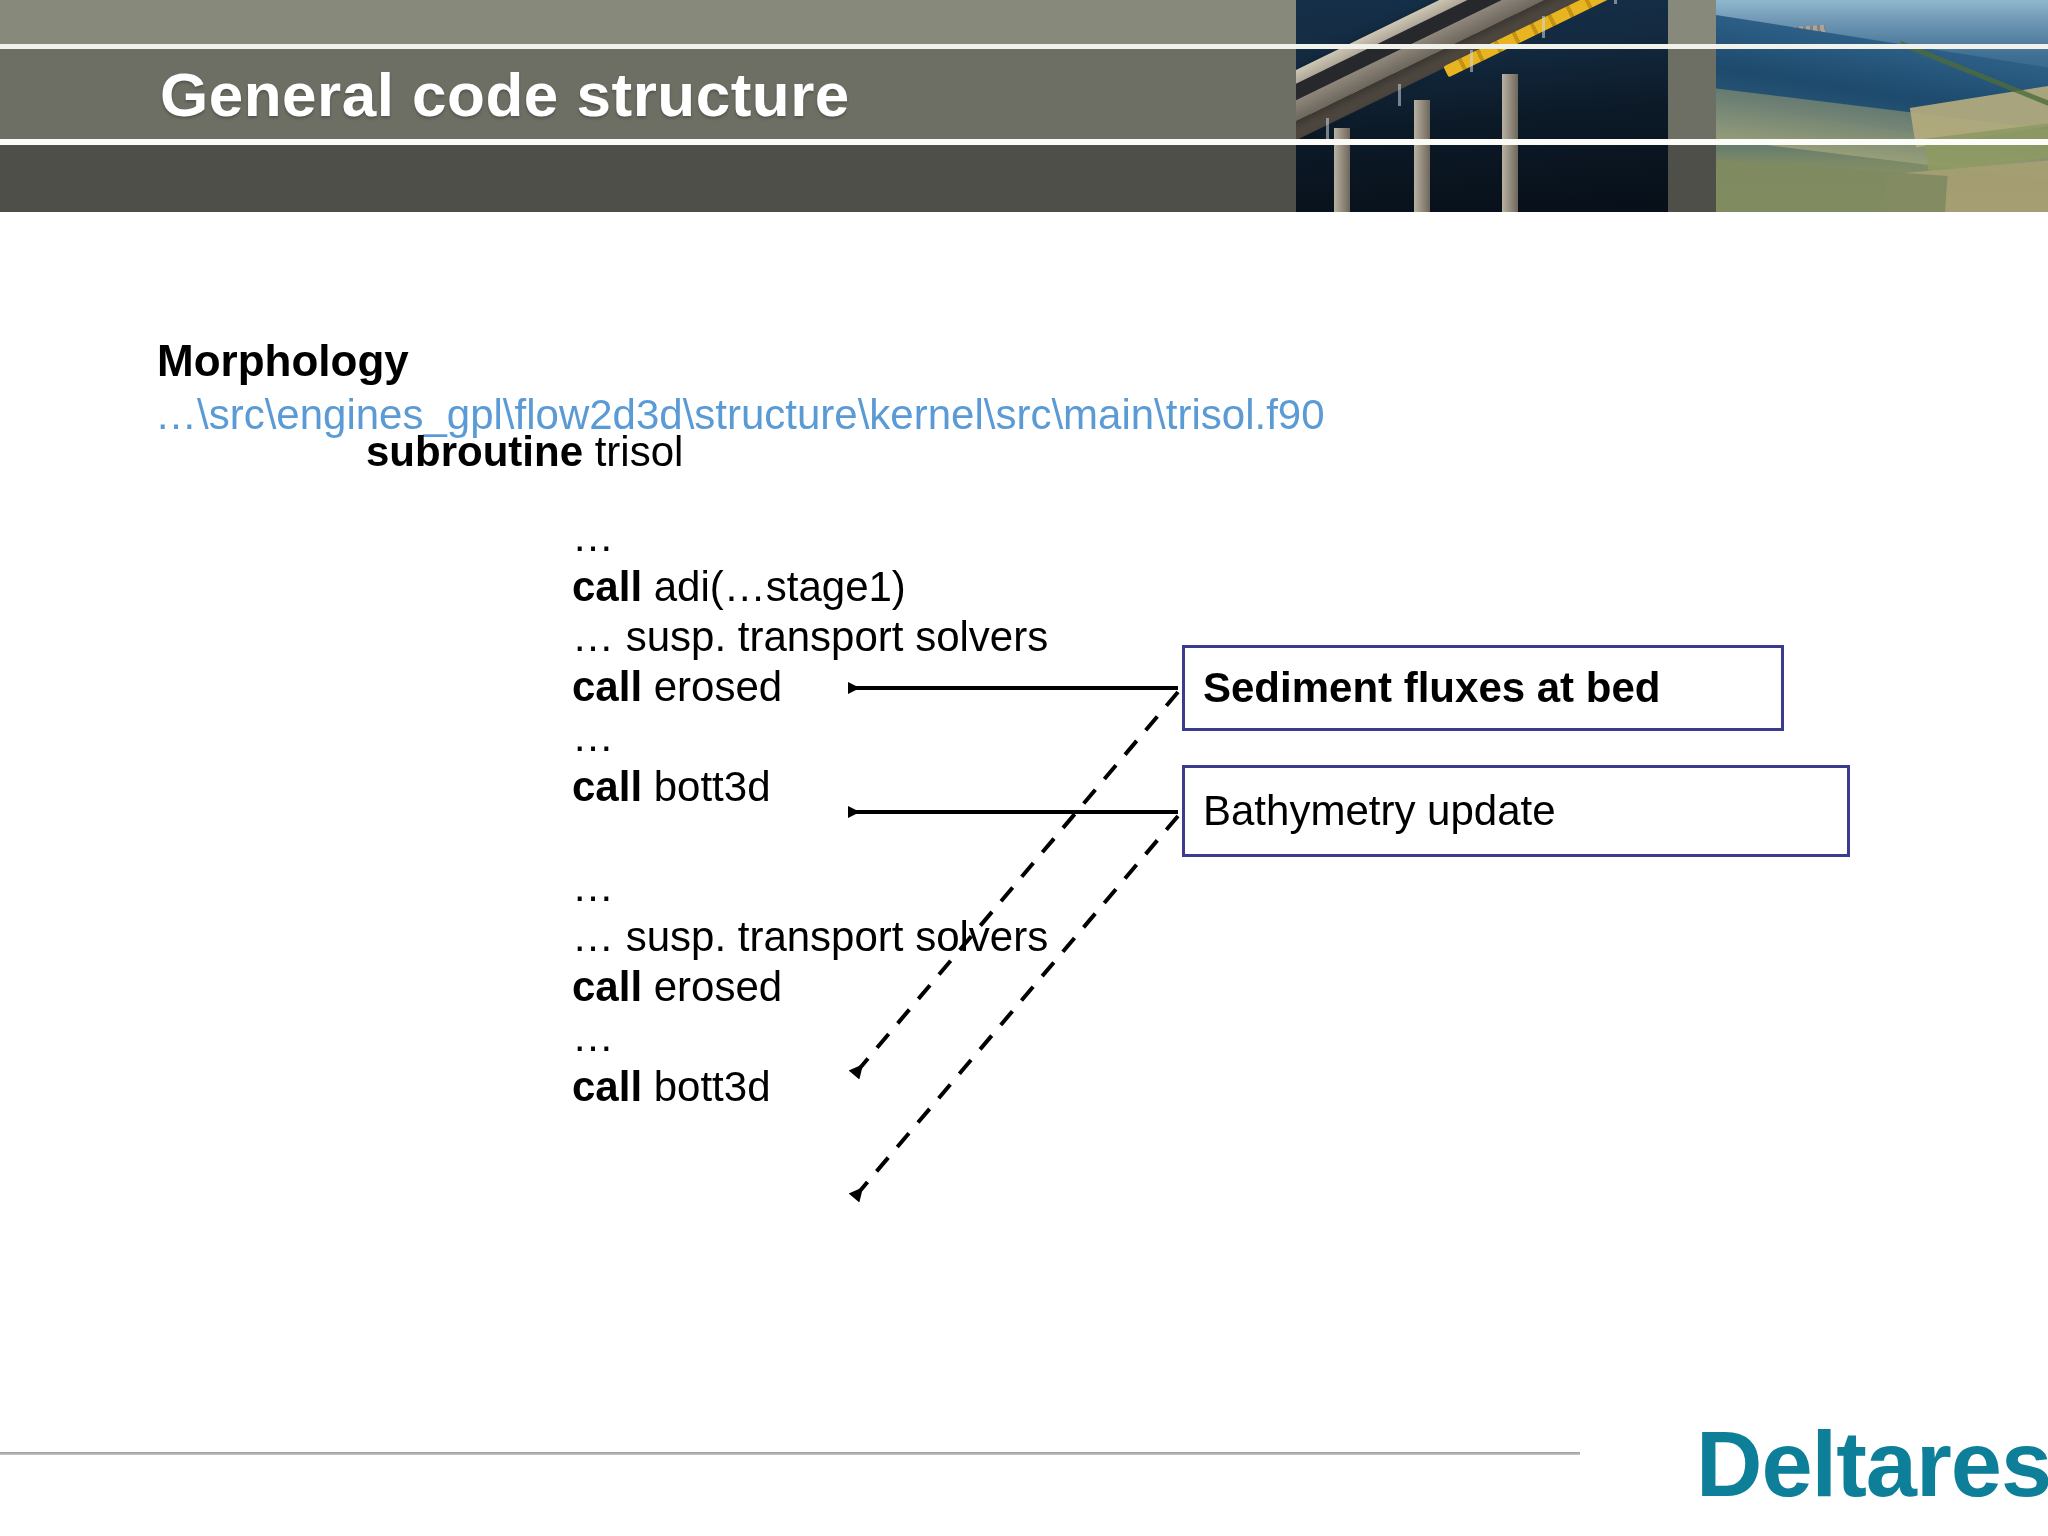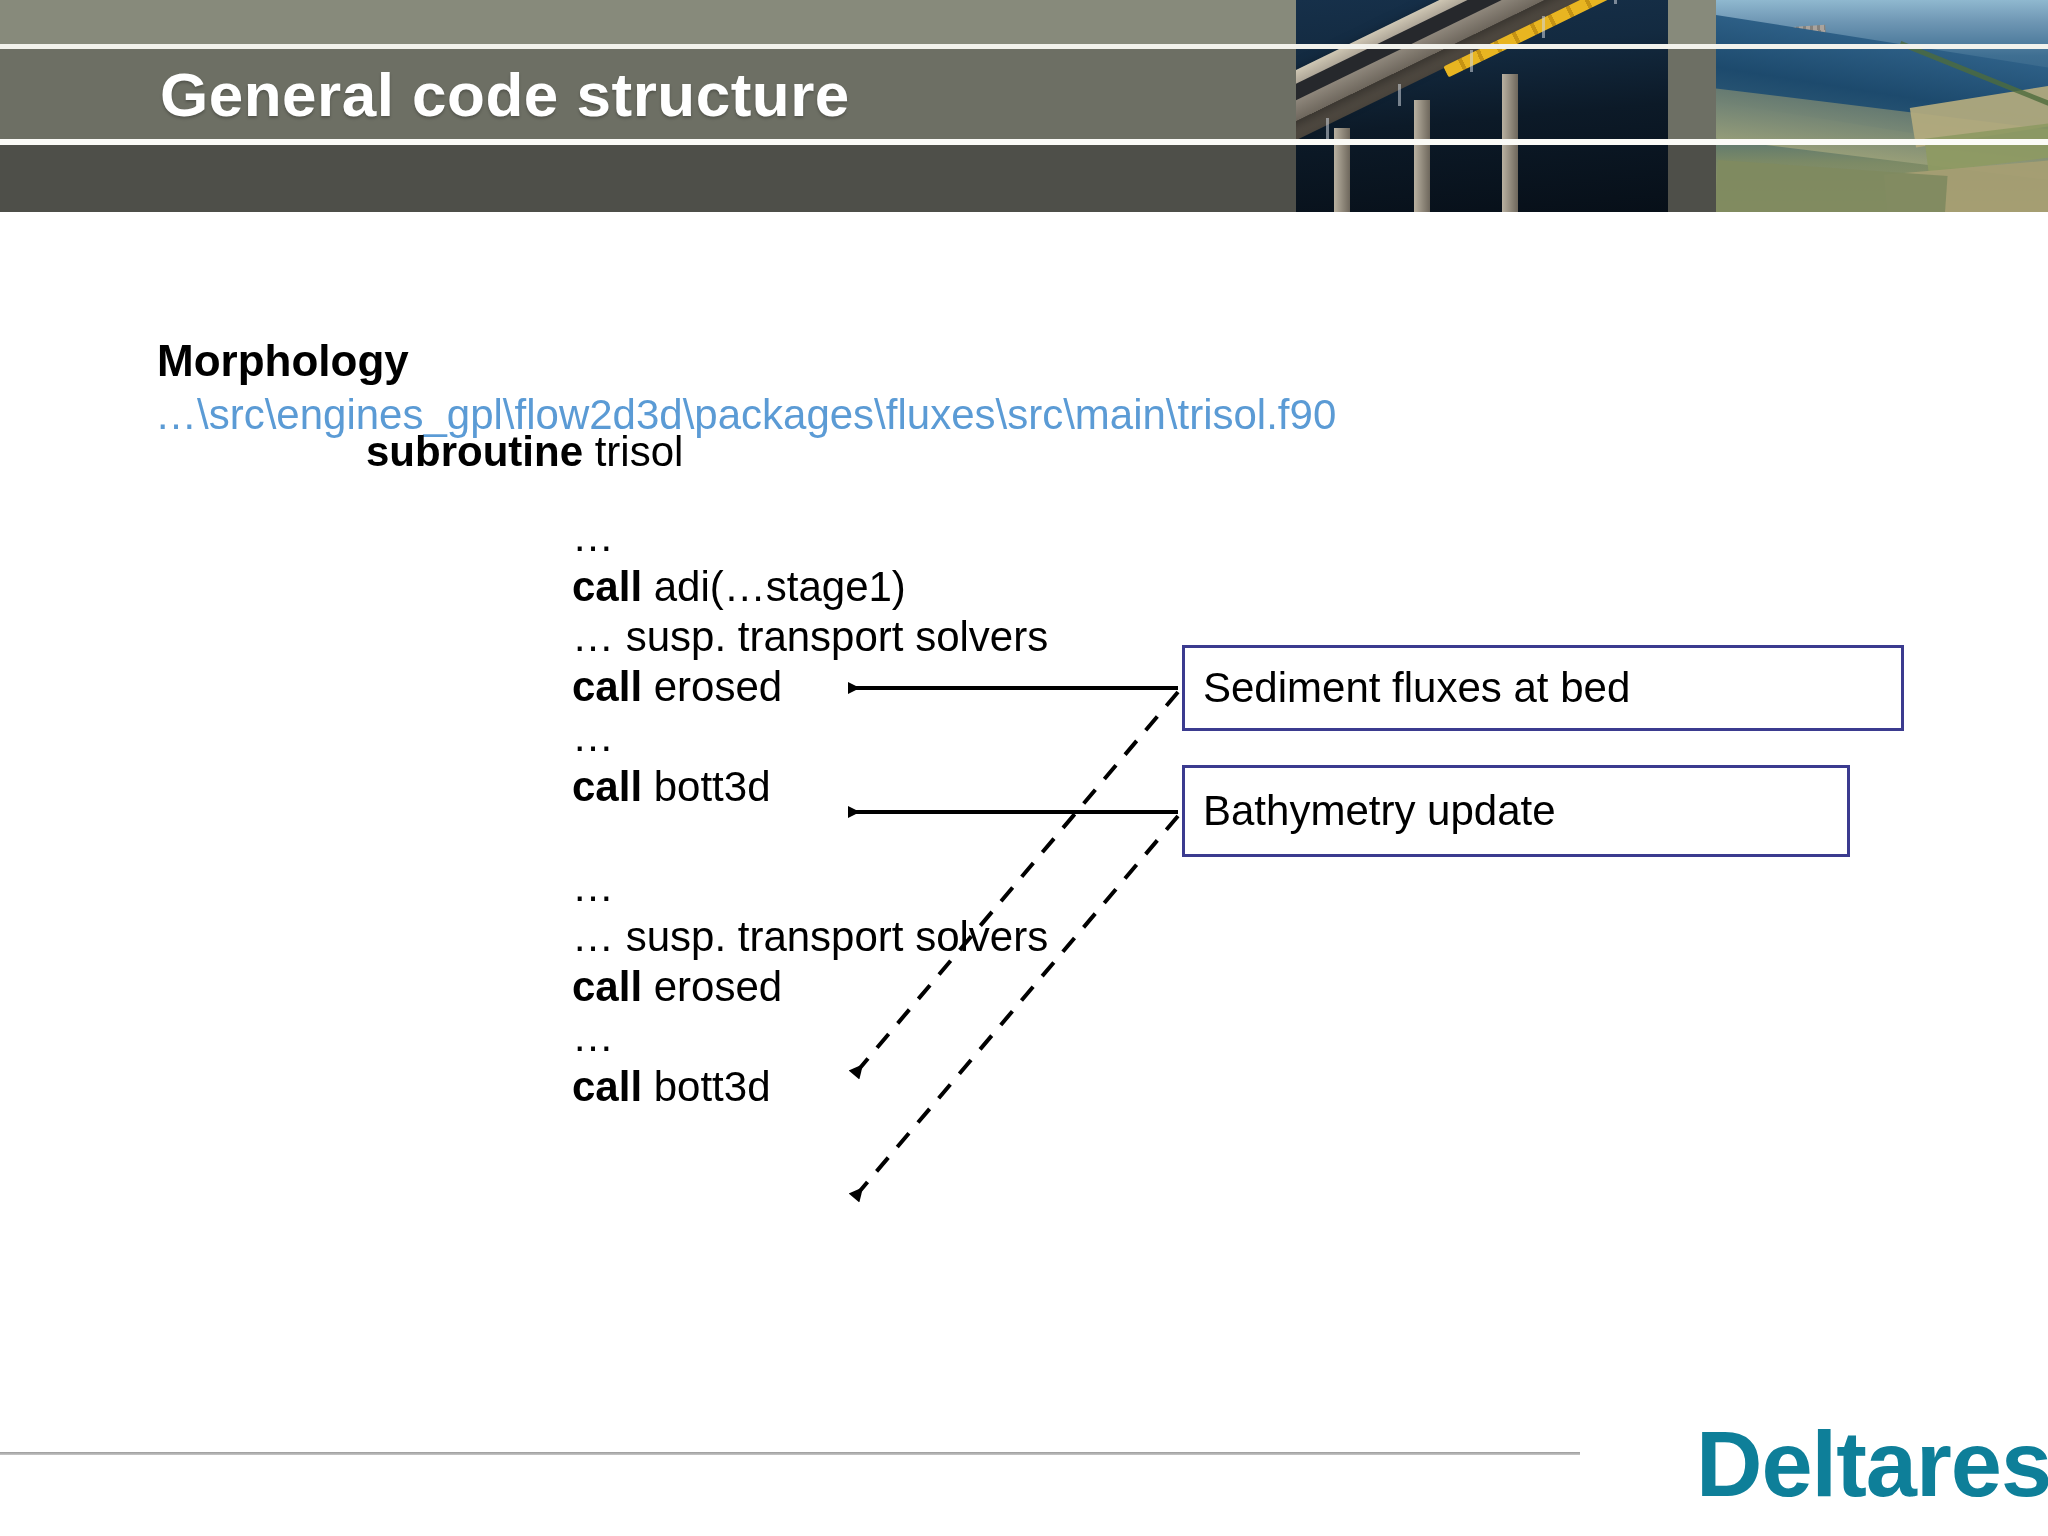--- a/index.html
+++ b/index.html
@@ -204,21 +204,21 @@
     border: 3px solid #3b3b8f;
     background: #ffffff;
     font-size: 42px;
     color: #000000;
     display: flex;
     align-items: center;
     padding-left: 18px;
     box-sizing: border-box;
     white-space: nowrap;
   }
-  #callout-sediment  { left: 1182px; top: 645px; width: 722px; height: 86px; }
+  #callout-sediment  { left: 1182px; top: 645px; width: 602px; height: 86px; font-weight: bold; }
   #callout-bathymetry{ left: 1182px; top: 765px; width: 668px; height: 92px; }
 
   
   #arrows {
     position: absolute;
     left: 0; top: 0;
     width: 2048px; height: 1536px;
     pointer-events: none;
     z-index: 4;
   }
@@ -280,21 +280,21 @@
   <div class="aerial-dike"></div>
 </div>
 
 <div class="rule-over r1"></div>
 <div class="rule-over r2"></div>
 <div class="rule-over r3"></div>
 
 <div id="page-title">General code structure</div>
 
 <div id="morphology-label">Morphology</div>
-<div id="file-path">…\src\engines_gpl\flow2d3d\packages\fluxes\src\main\trisol.f90</div>
+<div id="file-path">…\src\engines_gpl\flow2d3d\structure\kernel\src\main\trisol.f90</div>
 
 <div id="subroutine-line">
   <b>subroutine</b><span>&nbsp;</span><span>trisol</span>
 </div>
 
 <div id="code-block">
     <div class="code-line"><span>…</span></div>
     <div class="code-line"><b>call</b><span> adi(…stage1)</span></div>
     <div class="code-line"><span>… susp. transport solvers</span></div>
     <div class="code-line"><b>call</b><span> erosed</span></div>

